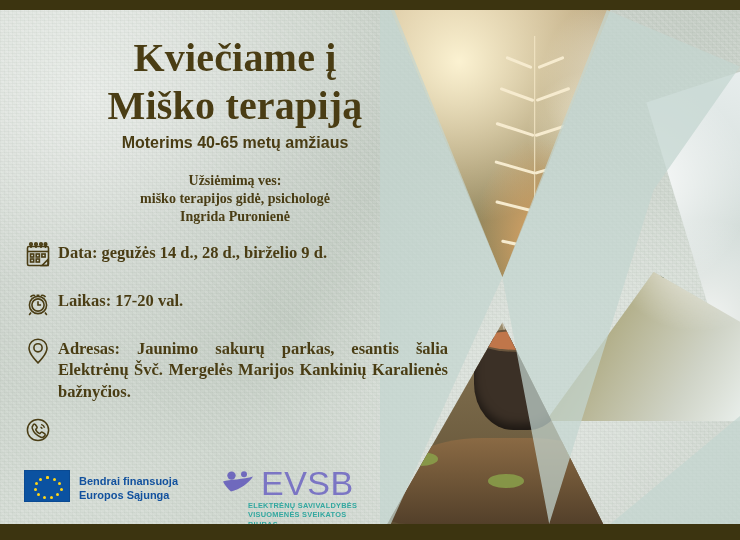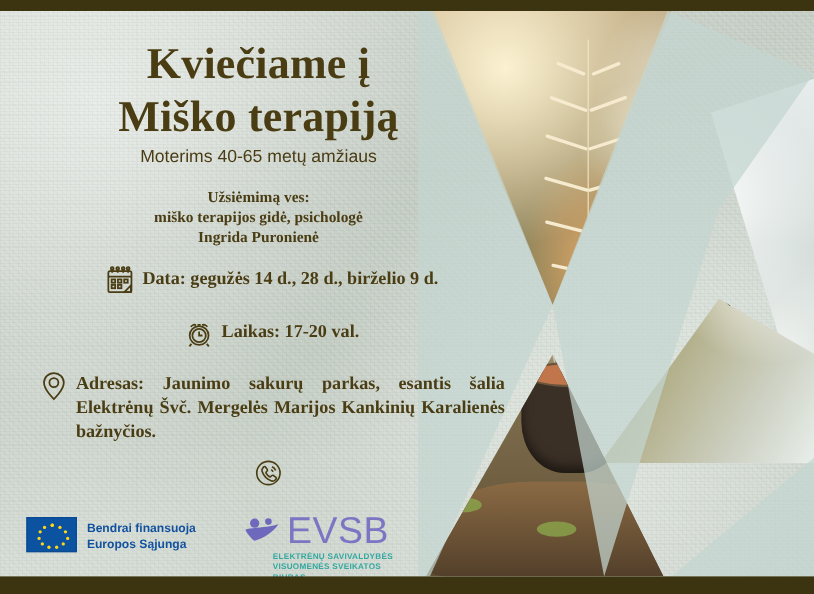--- a/index.html
+++ b/index.html
@@ -101,30 +101,30 @@
   
   .content{position:absolute;left:0;top:10px;width:470px;height:514px;z-index:20;color:#4a3d14;}
 
   .title{
     text-align:center;font-weight:700;letter-spacing:.2px;
     color:#4a3d14;line-height:1.0;
   }
   .title .l1{display:block;font-size:40px;margin:28px 0 0 0;}
   .title .l2{display:block;font-size:40px;margin:8px 0 0 0;}
   .subtitle{
-    text-align:center;font-size:16px;font-weight:400;margin-top:8px;color:#4a3d14;
+    text-align:center;font-size:16px;font-weight:700;margin-top:8px;color:#4a3d14;
     font-family:"Liberation Sans", sans-serif;
   }
   .lead{
     text-align:center;font-weight:700;font-size:14px;line-height:1.28;margin-top:20px;color:#4a3d14;
   }
   .lead span{display:block;}
 
   .rows{margin:12px 0 0 18px;}
-  .row{display:flex;align-items:flex-start;margin-bottom:14px;justify-content:center;}
+  .row{display:flex;align-items:flex-start;margin-bottom:14px;}
   .row .ico{flex:0 0 40px;height:34px;display:flex;align-items:center;justify-content:center;}
   .row .ico svg{display:block;}
   .row .txt{font-weight:700;font-size:16.5px;line-height:1.32;color:#4a3d14;padding-top:4px;}
   .row.addr .txt{text-align:justify;width:390px;}
   .row.addr{margin-bottom:10px;}
 
   
   .footer{position:absolute;left:0;bottom:16px;width:740px;height:62px;z-index:25;}
   .eu{position:absolute;left:24px;top:8px;display:flex;align-items:flex-end;gap:9px;}
   .eu-flag{width:44px;height:30px;background:#0b52a1;position:relative;border:1px solid #0a4a92;}

